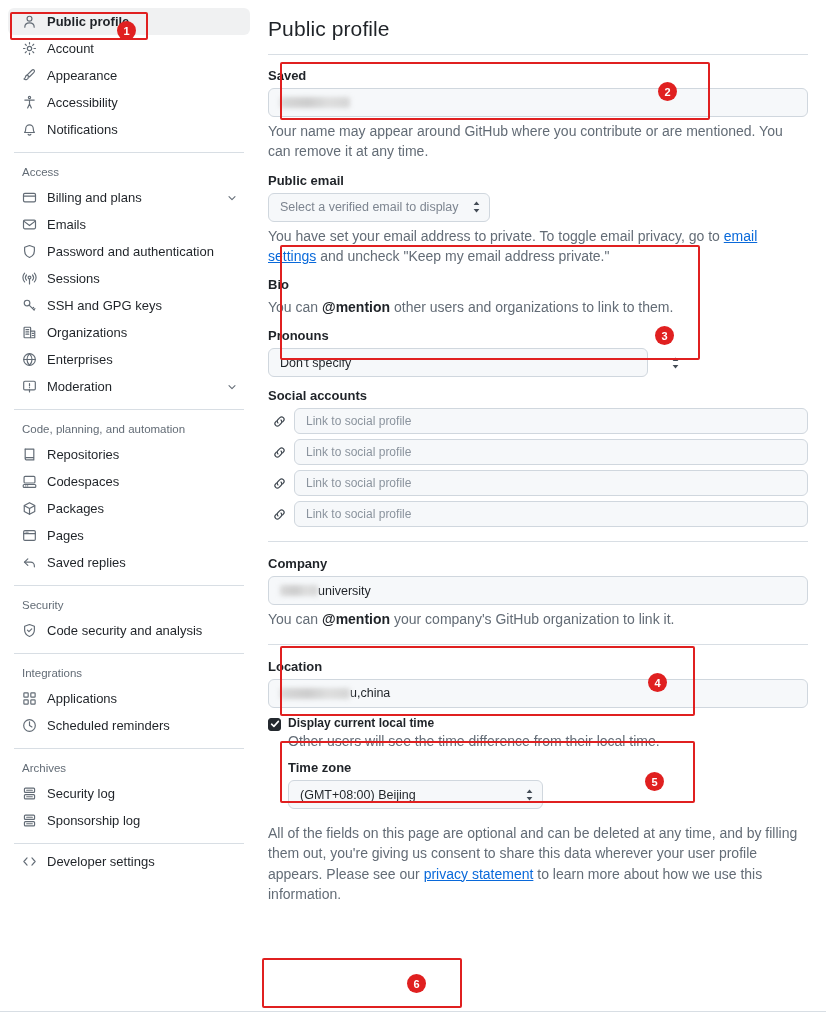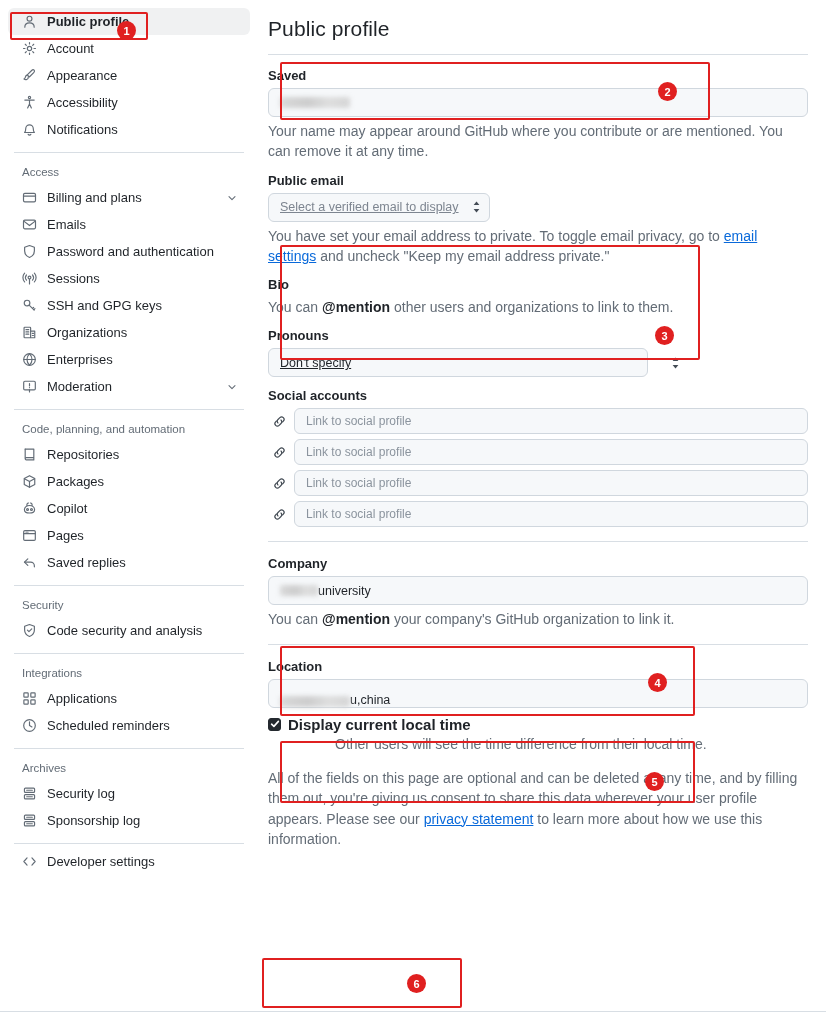--- a/index.html
+++ b/index.html
@@ -128,21 +128,20 @@
     border: 1px solid #d0d7de;
     border-radius: 6px;
     background: #f6f8fa;
     font-size: 12.5px;
     color: #1f2328;
     padding: 0 30px 0 11px;
     display: flex;
     align-items: center;
     cursor: pointer;
     white-space: nowrap;
-    text-decoration: underline;
   }
   .sel.ph { color: #7d8590; }
   .sel-arrow {
     position: absolute;
     right: 9px; top: 50%;
     transform: translateY(-50%);
     color: #444c56;
     display: flex;
   }
 
@@ -197,21 +196,21 @@
     width: 13px; height: 13px;
     border-radius: 3px;
     background: #24292f;
     border: 1px solid #24292f;
     margin: 2px 7px 0 0;
     flex: 0 0 13px;
     display: flex; align-items: center; justify-content: center;
     cursor: pointer;
   }
   .chk svg { display: block; }
-  .check-label { font-size: 15px; font-weight: bold; color: #1f2328; }
+  .check-label { font-size: 12px; font-weight: bold; color: #1f2328; }
 
   .btn-primary {
     display: inline-flex;
     align-items: center;
     justify-content: center;
     height: 30px;
     padding: 0 15px;
     background: #2c974b;
     border: 1px solid rgba(27,31,36,0.15);
     border-radius: 6px;
@@ -400,36 +399,35 @@
           <svg width="15" height="15" viewBox="0 0 16 16" fill="none" stroke="currentColor" stroke-width="1.25" stroke-linecap="round" stroke-linejoin="round">
             <path d="M3.4 2.2h9.2v11.6H4.6a1.2 1.2 0 0 1 0-2.4h8"></path>
             <path d="M3.4 2.2v9.4"></path>
           </svg>
         </span>
         <span class="label">Repositories</span>
       </div>
       <div class="nav-item">
         <span class="ico">
           <svg width="15" height="15" viewBox="0 0 16 16" fill="none" stroke="currentColor" stroke-width="1.25" stroke-linecap="round" stroke-linejoin="round">
+            <rect x="2.2" y="2.6" width="11.6" height="7" rx="1.2"></rect>
+            <rect x="1.3" y="11.2" width="13.4" height="3" rx="1"></rect>
+            <path d="M4 12.7h.1M6 12.7h.1"></path>
+          </svg>
+        </span>
+        <span class="label">Codespaces</span>
+      </div>
+      <div class="nav-item">
+        <span class="ico">
+          <svg width="15" height="15" viewBox="0 0 16 16" fill="none" stroke="currentColor" stroke-width="1.25" stroke-linecap="round" stroke-linejoin="round">
             <path d="M8 1.8 13.6 4.9v6.2L8 14.2 2.4 11.1V4.9z"></path>
             <path d="M2.6 5 8 8l5.4-3M8 8v6.1"></path>
           </svg>
         </span>
         <span class="label">Packages</span>
-      </div>
-      <div class="nav-item">
-        <span class="ico">
-          <svg width="15" height="15" viewBox="0 0 16 16" fill="none" stroke="currentColor" stroke-width="1.25" stroke-linecap="round" stroke-linejoin="round">
-            <path d="M2.6 9.2c0-2.6 2.4-4.4 5.4-4.4s5.4 1.8 5.4 4.4c0 2.2-2.4 3.6-5.4 3.6S2.6 11.4 2.6 9.2z"></path>
-            <circle cx="5.9" cy="9.1" r="1"></circle>
-            <circle cx="10.1" cy="9.1" r="1"></circle>
-            <path d="M5.3 4.9C5 3.3 5.6 2 7 2.1M10.7 4.9c.3-1.6-.3-2.9-1.7-2.8"></path>
-          </svg>
-        </span>
-        <span class="label">Copilot</span>
       </div>
       <div class="nav-item">
         <span class="ico">
           <svg width="15" height="15" viewBox="0 0 16 16" fill="none" stroke="currentColor" stroke-width="1.25" stroke-linecap="round" stroke-linejoin="round">
             <rect x="1.8" y="2.8" width="12.4" height="10.4" rx="1.3"></rect>
             <path d="M1.8 6h12.4"></path>
             <path d="M4.4 4.4h.1M6.2 4.4h.1"></path>
           </svg>
         </span>
         <span class="label">Pages</span>
@@ -618,38 +616,52 @@
       </div>
       <p class="help">
         <span>You can </span><b>@mention</b><span> your company's GitHub organization to link it.</span>
       </p>
     </div>
 
     <div class="hr"></div>
 
     <div>
       <label class="field-label">Location</label>
-      <div class="inp" style="display:flex;align-items:flex-end;">
+      <div class="inp" style="display:flex;align-items:center;">
         <span class="redact" style="width:70px;height:11px;"></span>
           <span>u,china</span>
       </div>
     </div>
 
     <div class="check-row" style="margin-top:8px;">
       <span class="chk">
         <svg width="10" height="10" viewBox="0 0 10 10">
             <path d="M1.6 5.2 L3.9 7.4 L8.4 2.4" stroke="#ffffff" stroke-width="1.6" fill="none" stroke-linecap="round" stroke-linejoin="round"></path>
           </svg>
       </span>
       <div>
         <div class="check-label">Display current local time</div>
-        <p class="help" style="margin-top:1px;margin-left:47px;">Other users will see the time difference from their local time.</p>
-      </div>
-    </div>
-
+        <p class="help" style="margin-top:1px;">Other users will see the time difference from their local time.</p>
+      </div>
+    </div>
+
+    <div style="margin:9px 0 0 20px;">
+      <label class="field-label">Time zone</label>
+      <div class="sel-wrap" style="width:255px;">
+        <div class="sel" style="width:255px;">
+          <span>(GMT+08:00) Beijing</span>
+        </div>
+        <span class="sel-arrow">
+          <svg width="9" height="13" viewBox="0 0 9 13">
+              <path d="M4.5 1 L7.4 4.6 H1.6 Z" fill="currentColor"></path>
+              <path d="M4.5 12 L7.4 8.4 H1.6 Z" fill="currentColor"></path>
+            </svg>
+        </span>
+      </div>
+    </div>
 
     <p class="help" style="margin-top:14px;">
       <span>All of the fields on this page are optional and can be deleted at any time, and by filling them out, you're giving us consent to share this data wherever your user profile appears. Please see our </span><a class="link" href="#">privacy statement</a><span> to learn more about how we use this information.</span>
     </p>
 
 
     <div class="footer-rule"></div>
   </main>
 
   <div>

